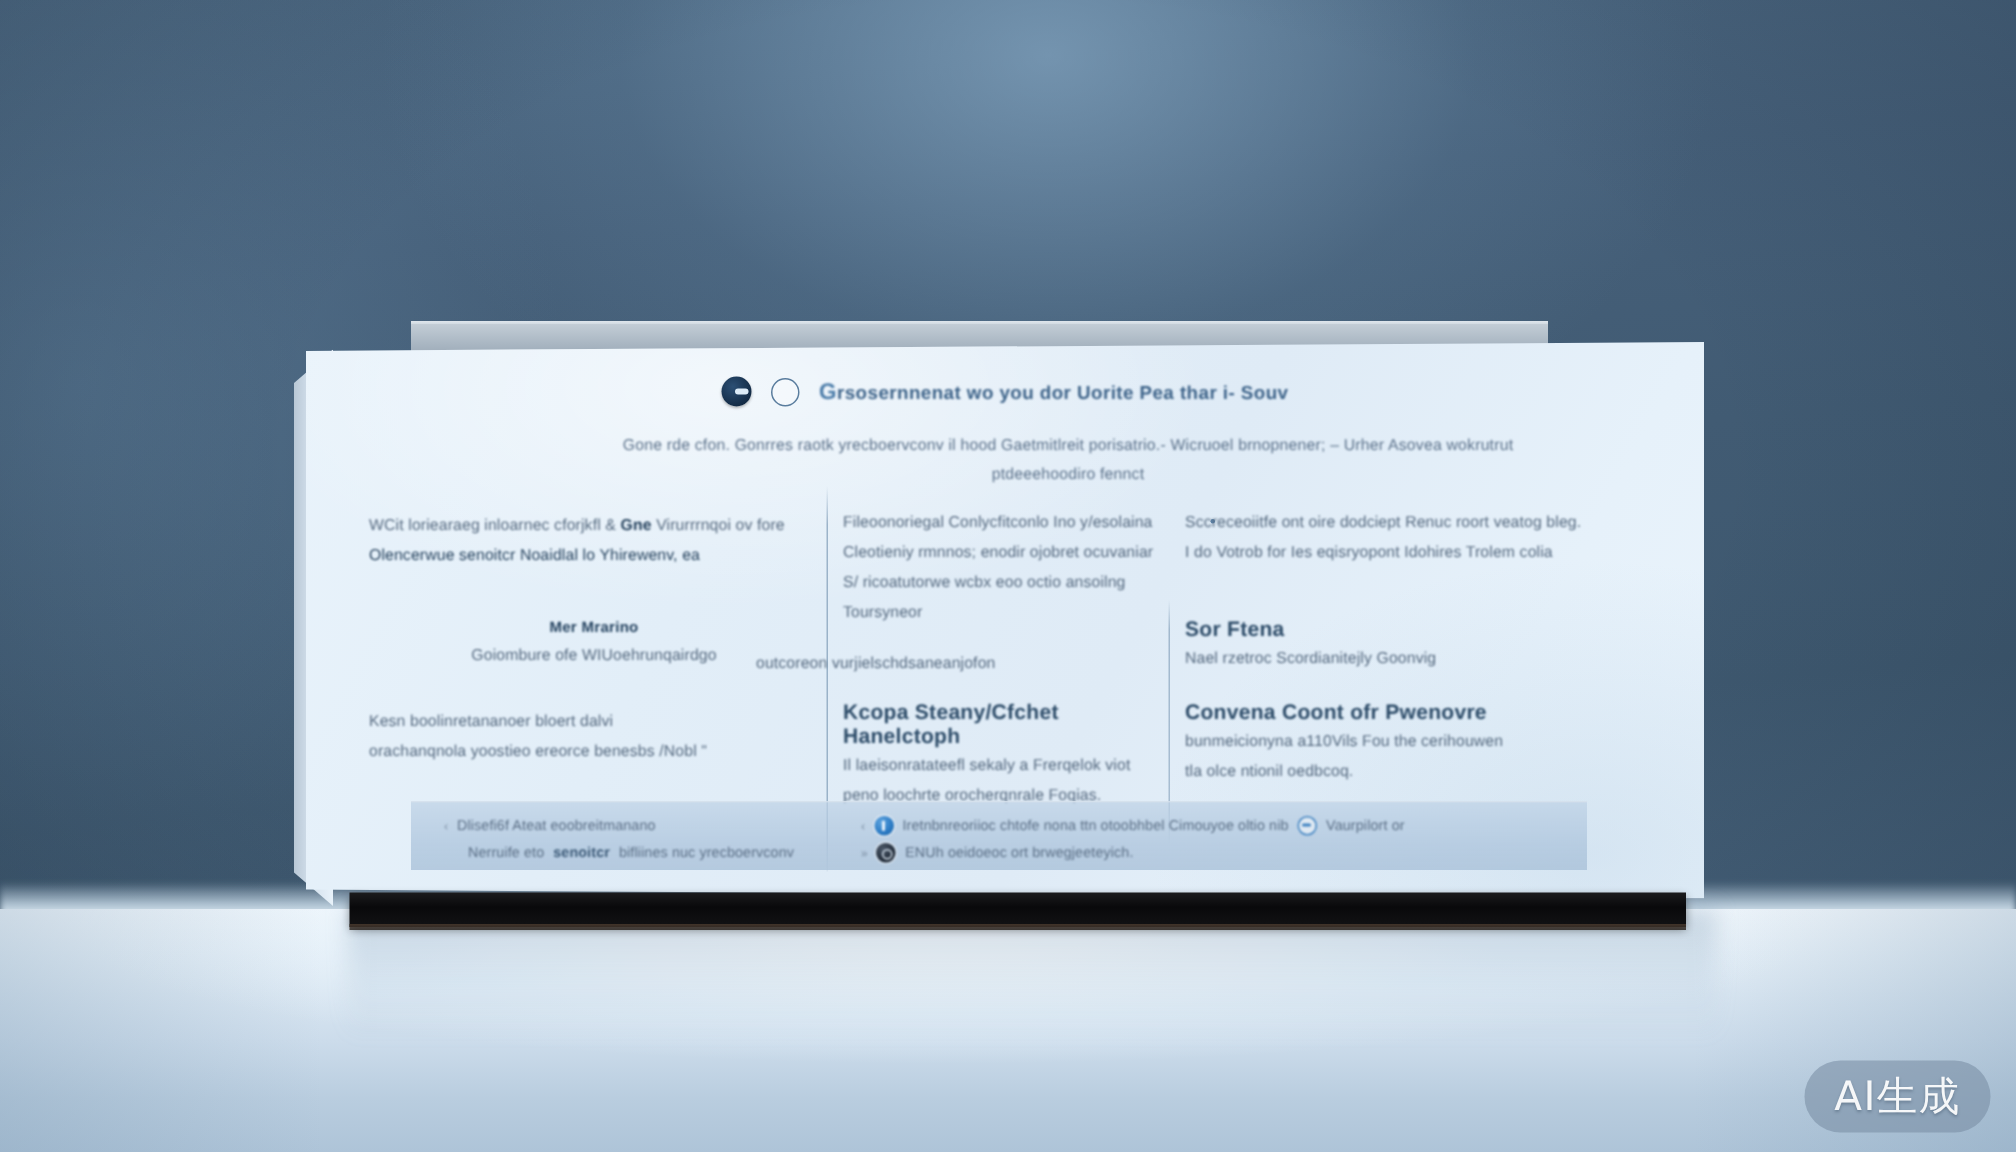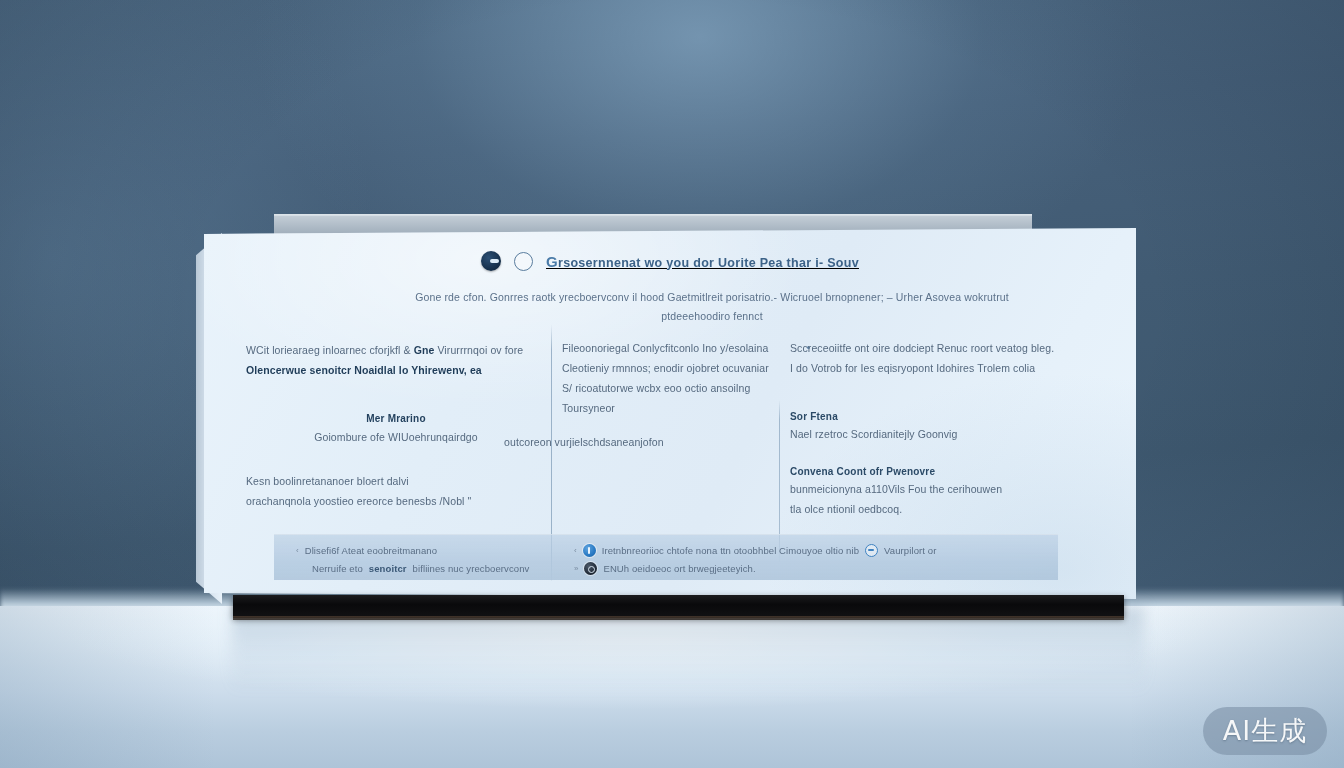--- a/index.html
+++ b/index.html
@@ -94,21 +94,21 @@
       radial-gradient(ellipse 520px 240px at 30% 8%, rgba(255,255,255,.55) 0%, rgba(255,255,255,0) 62%),
       radial-gradient(ellipse 420px 280px at 92% 92%, rgba(168,196,220,.30) 0%, rgba(255,255,255,0) 70%);
     pointer-events:none;
   }
 
   
   .blurtext{ filter:blur(.65px); }
 
   .hdr-row{
     position:absolute; left:0; top:23px; width:932px;
-    display:flex; align-items:center; justify-content:center; gap:13px;text-decoration:underline;
+    display:flex; align-items:center; justify-content:center; gap:13px;
   }
   .ic-dot-filled{
     width:20px; height:20px; border-radius:50%;
     background:radial-gradient(circle at 38% 34%, #2c4f74 0%, #16304c 62%, #0c1f34 100%);
     position:relative; flex:none;
     box-shadow:0 1px 2px rgba(0,0,0,.30);
   }
   .ic-dot-filled::after{
     content:""; position:absolute; left:9px; top:8px; width:9px; height:4px;
     border-radius:2px; background:#dcebf7;
@@ -137,21 +137,21 @@
   }
   .div-v2{
     position:absolute; left:575px; top:172px; width:1px; height:162px;
     background:linear-gradient(180deg, rgba(120,150,178,0) 0%, rgba(110,142,172,.55) 12%, rgba(110,142,172,.50) 86%, rgba(120,150,178,.05) 100%);
   }
 
   
   .col{ position:absolute; }
   .col p{ font-size:10.5px; color:#55697f; line-height:20px; letter-spacing:.1px; }
   .col h4{ font-size:10px; color:#24425f; font-weight:700; letter-spacing:.2px; margin-bottom:3px; }
-  .col h5{ font-size:10px; color:#2b4a67; font-weight:700; letter-spacing:.2px; margin-bottom:2px; }
+  .col h5{ font-size:14px; color:#2b4a67; font-weight:700; letter-spacing:.2px; margin-bottom:2px; }
 
   .colA{ left:42px;  top:112px; width:300px; }
   .colA .strong{ color:#1f3c58; font-weight:700; }
   .colA-mid{ left:42px; top:185px; width:300px; text-align:center; }
   .colA-low{ left:42px; top:243px; width:300px; }
 
   .colB{ left:358px; top:110px; width:210px; }
   .colB-low{ left:358px; top:238px; width:215px; }
 
   .colC{ left:586px; top:110px; width:288px; }
@@ -246,35 +246,40 @@
       <span>Gone rde cfon. Gonrres raotk yrecboervconv il hood Gaetmitlreit porisatrio.- Wicruoel brnopnener; – Urher Asovea wokrutrut</span>
       <span class="line2">ptdeeehoodiro fennct</span>
     </div>
 
     <div class="div-v1"></div>
     <div class="div-v2"></div>
     <div class="tick-dot"></div>
 
     <div class="col colA blurtext">
       <p><span>WCit loriearaeg inloarnec cforjkfl &amp; </span><span class="strong">Gne</span><span> Virurrrnqoi ov fore</span></p>
-      <p class="strong" style="color:#1f3c58;font-weight:700;">Olencerwue senoitcr Noaidlal lo Yhirewenv, ea</p>
+      <p class="strong" style="color:#1f3c58;font-weight:400;">Olencerwue senoitcr Noaidlal lo Yhirewenv, ea</p>
     </div>
     <div class="col colA-mid blurtext">
       <h4>Mer Mrarino</h4>
       <p>Goiombure ofe WIUoehrunqairdgo</p>
     </div>
     <div class="col colA-low blurtext">
       <p>Kesn boolinretananoer bloert dalvi</p>
       <p>orachanqnola yoostieo ereorce benesbs /Nobl "</p>
     </div>
 
     <div class="col colB blurtext">
       <p>Fileoonoriegal Conlycfitconlo Ino y/esolaina</p>
       <p>Cleotieniy rmnnos; enodir ojobret ocuvaniar</p>
       <p>S/ ricoatutorwe wcbx eoo octio ansoilng Toursyneor</p>
+    </div>
+    <div class="col colB-low blurtext">
+      <h5>Kcopa Steany/Cfchet Hanelctoph</h5>
+      <p>Il laeisonratateefl sekaly a Frerqelok viot</p>
+      <p>peno loochrte orocherqnrale Foqias.</p>
     </div>
     <div class="col blurtext" style="left:300px;top:204px;width:250px;">
       <p>outcoreon vurjielschdsaneanjofon</p>
     </div>
 
     <div class="col colC blurtext">
       <p>Sccreceoiitfe ont oire dodciept Renuc roort veatog bleg.</p>
       <p>I do Votrob for Ies eqisryopont Idohires Trolem colia</p>
     </div>
     <div class="col colC-mid blurtext">

